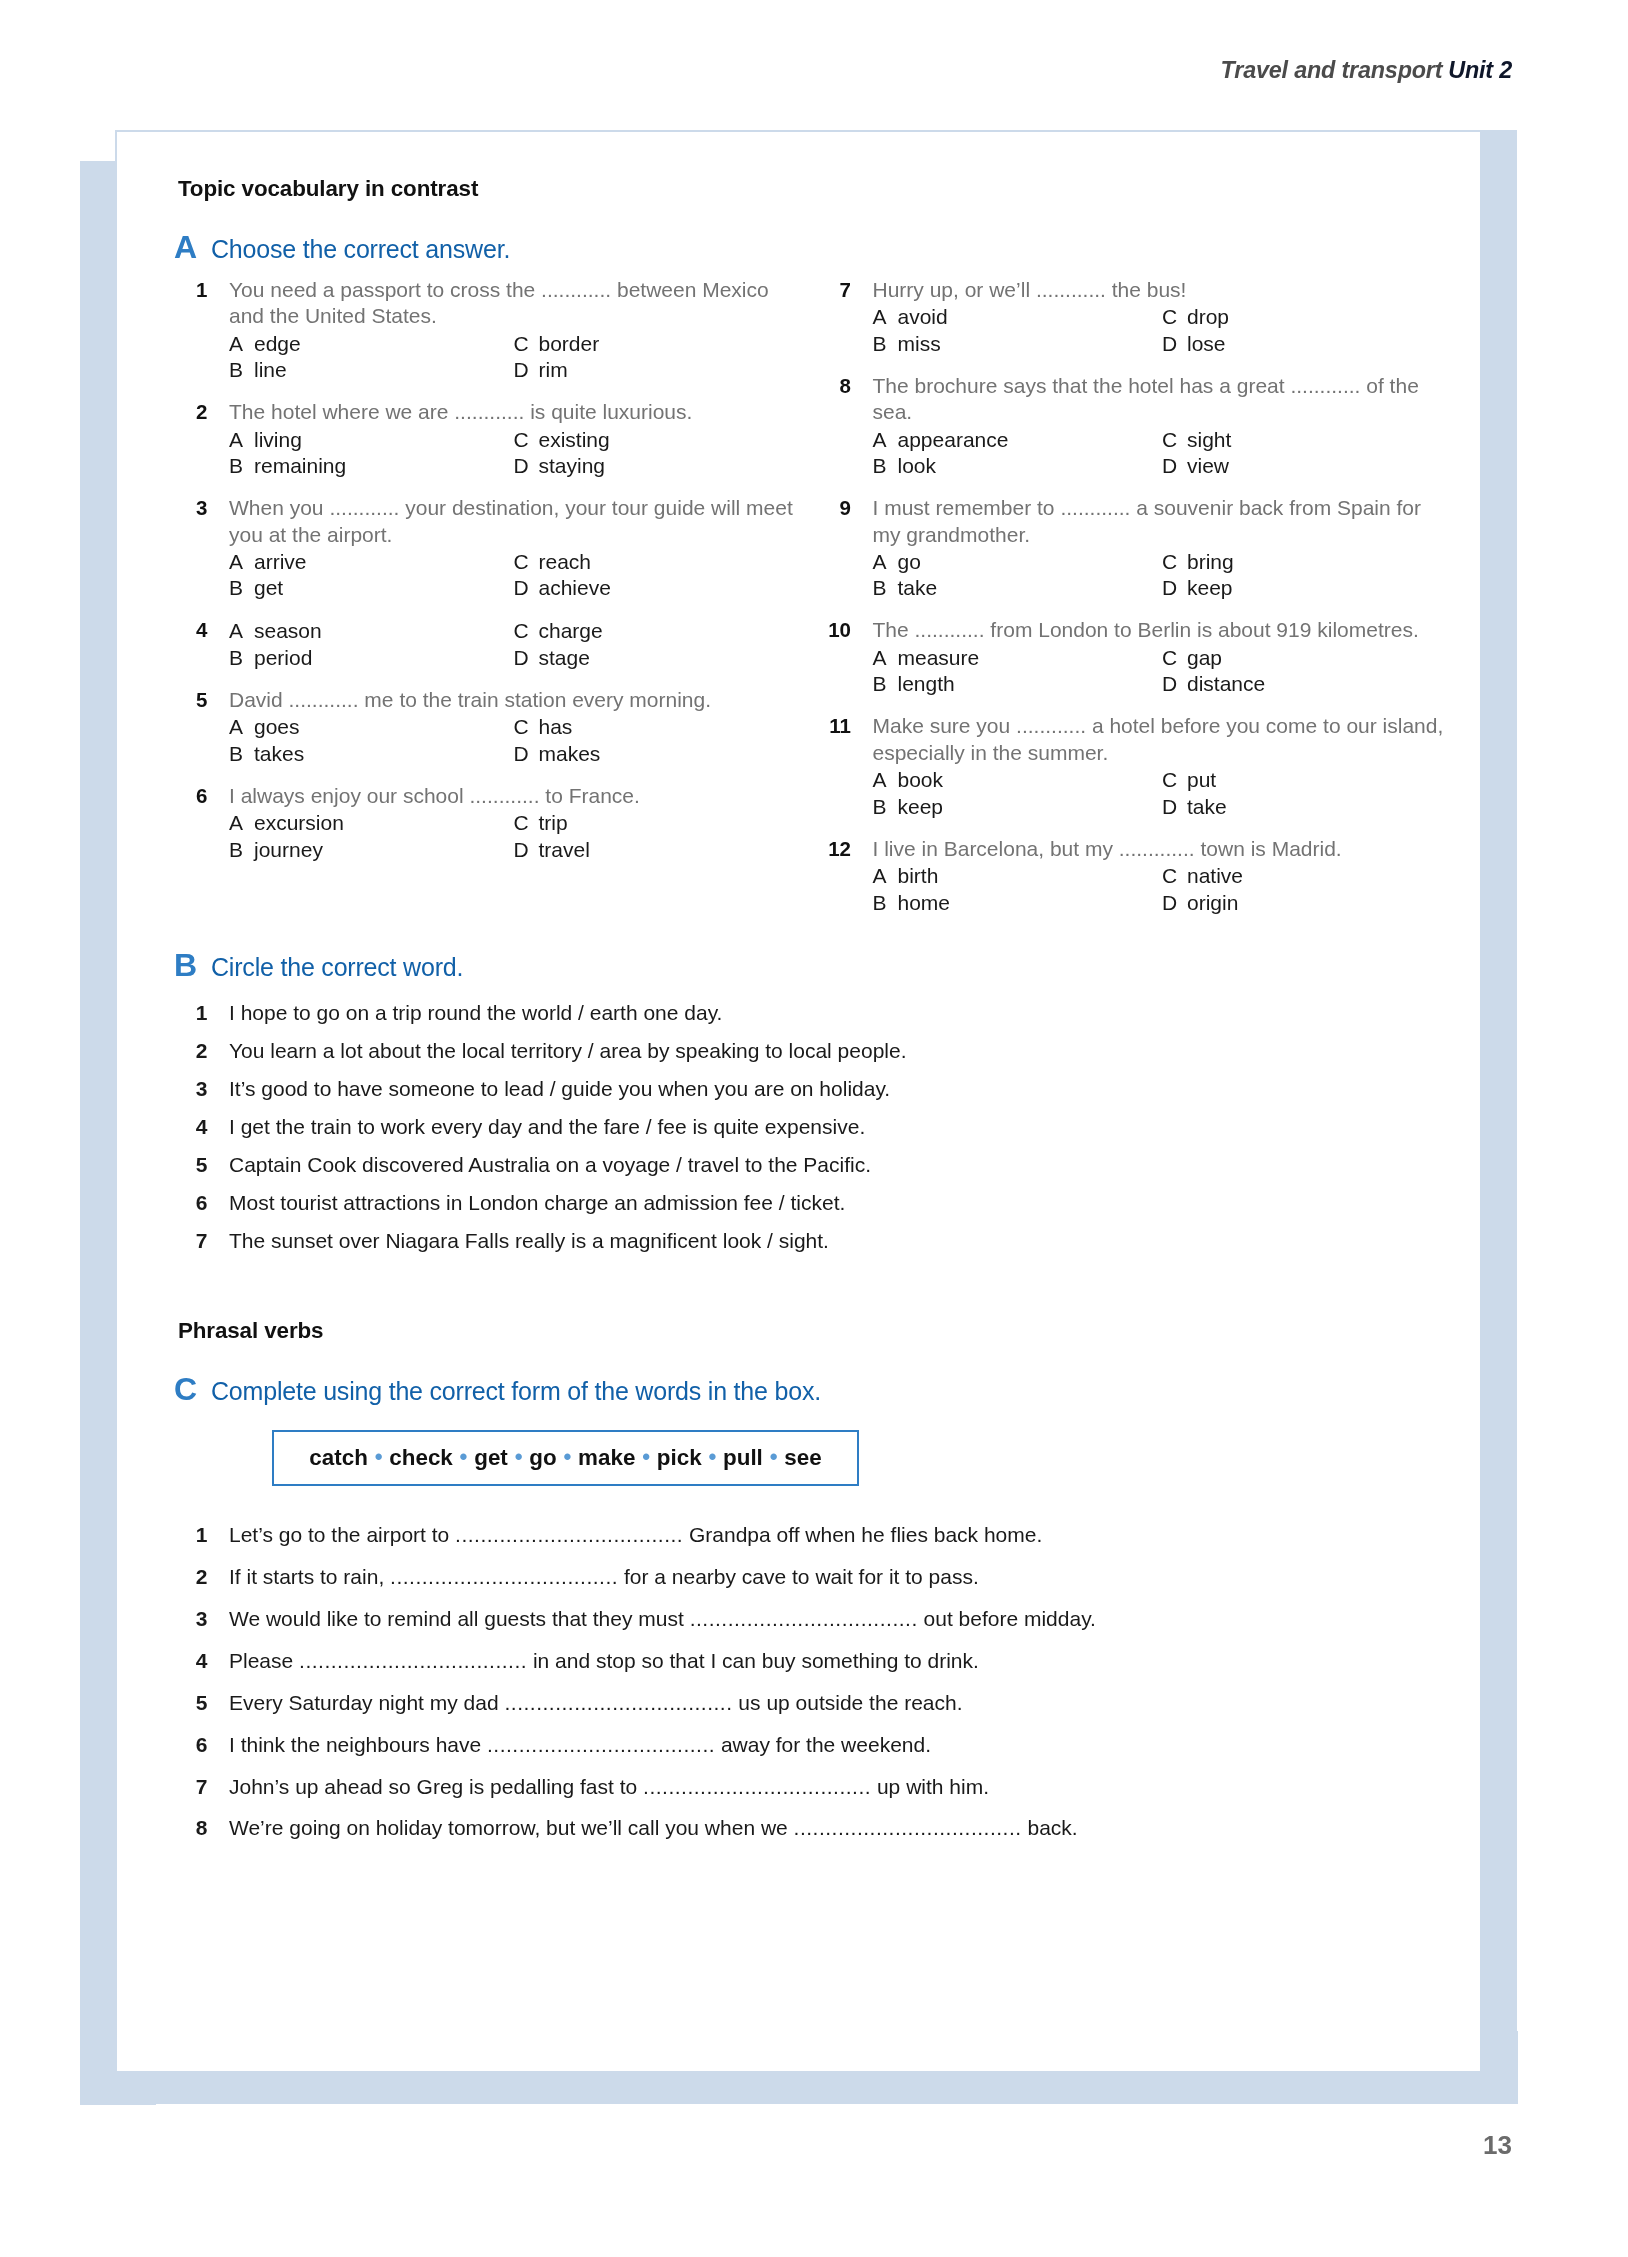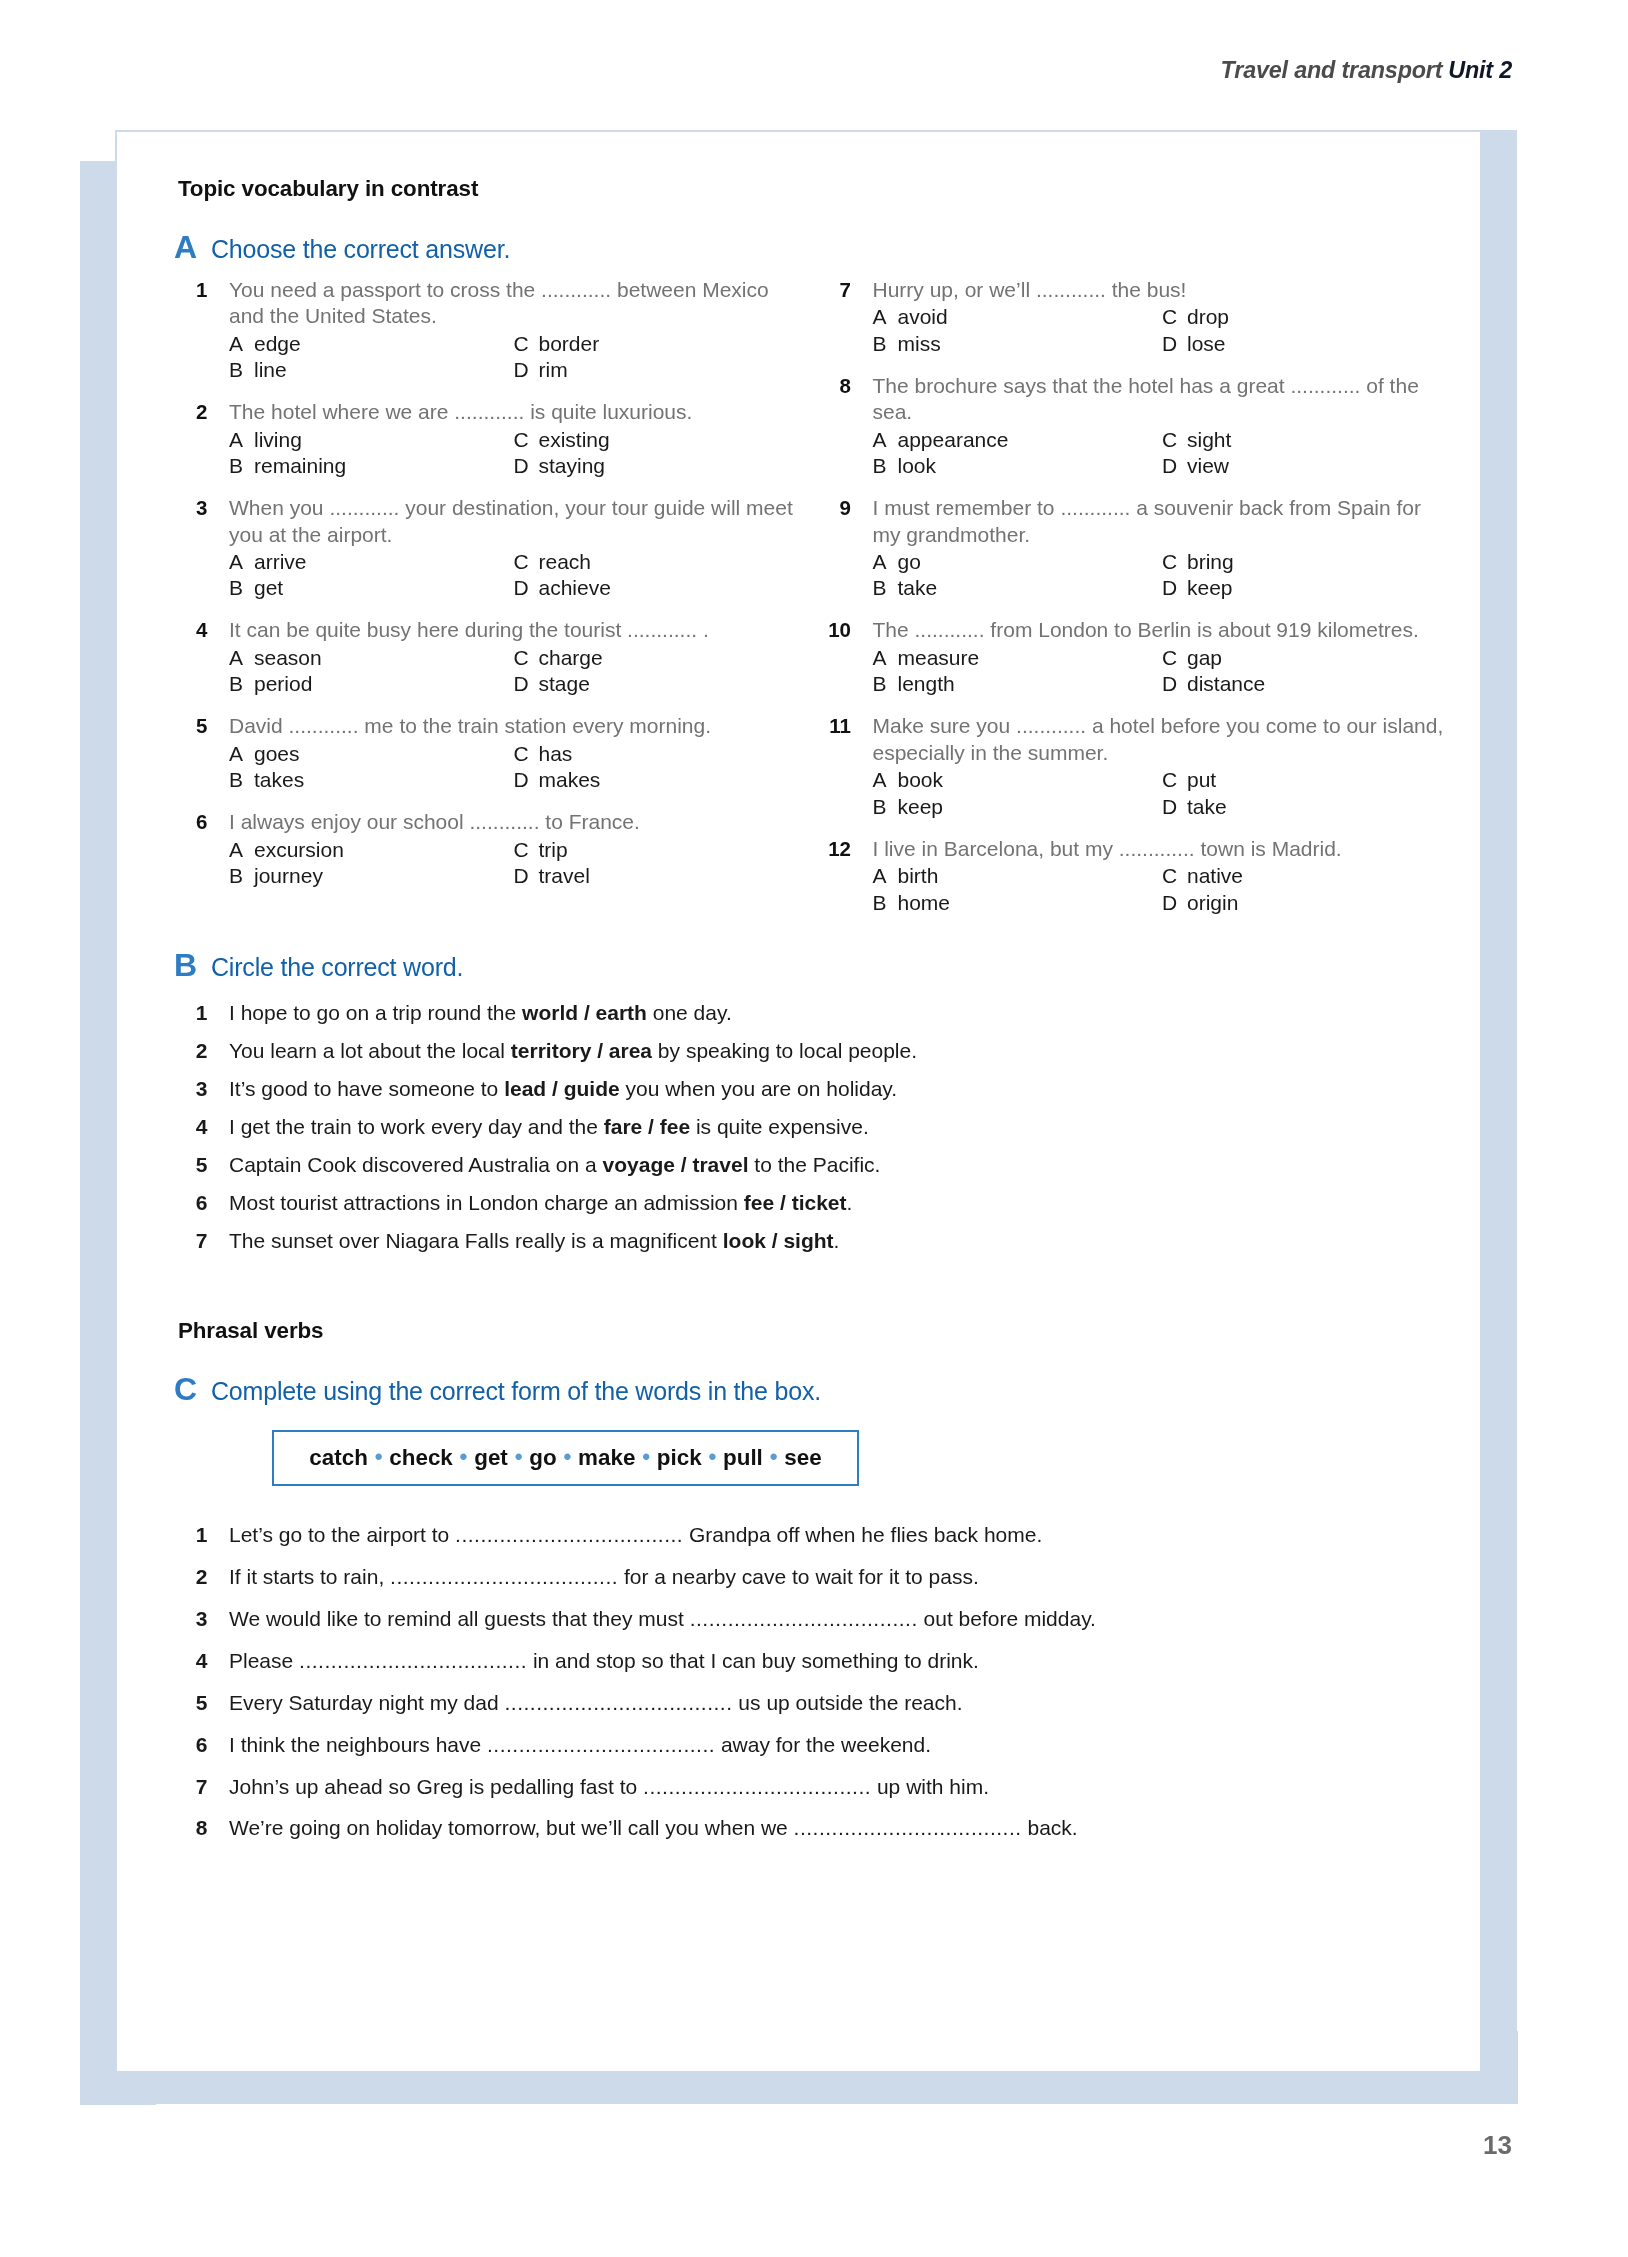--- a/index.html
+++ b/index.html
@@ -165,21 +165,21 @@
   }
   .srow .snum {
     flex: 0 0 55px;
     width: 55px;
     font-weight: bold;
     text-align: right;
     padding-right: 21.5px;
     box-sizing: border-box;
   }
   .srow .stext { flex: 1 1 auto; }
-  .srow b { font-weight: bold; }
+  .srow b { font-weight: normal; }
 
   
   .section-gap { height: 53px; }
 
   .wordbox {
     margin: 25px 0 0 98px;
     border: 2px solid #2e7dc4;
     width: 587px;
     box-sizing: border-box;
     padding: 12.7px 25px 13.7px 25px;
@@ -304,21 +304,20 @@
               <div class="opt">
                 <span class="ltr">D</span>
                 <span>achieve</span>
               </div>
             </div>
           </div>
         </div>
         <div class="q">
           <div class="q-num">4</div>
           <div class="q-body">
-            <div class="q-stem">It can be quite busy here during the tourist  ............ .</div>
             <div class="opts">
               <div class="opt">
                 <span class="ltr">A</span>
                 <span>season</span>
               </div>
               <div class="opt">
                 <span class="ltr">C</span>
                 <span>charge</span>
               </div>
               <div class="opt">

